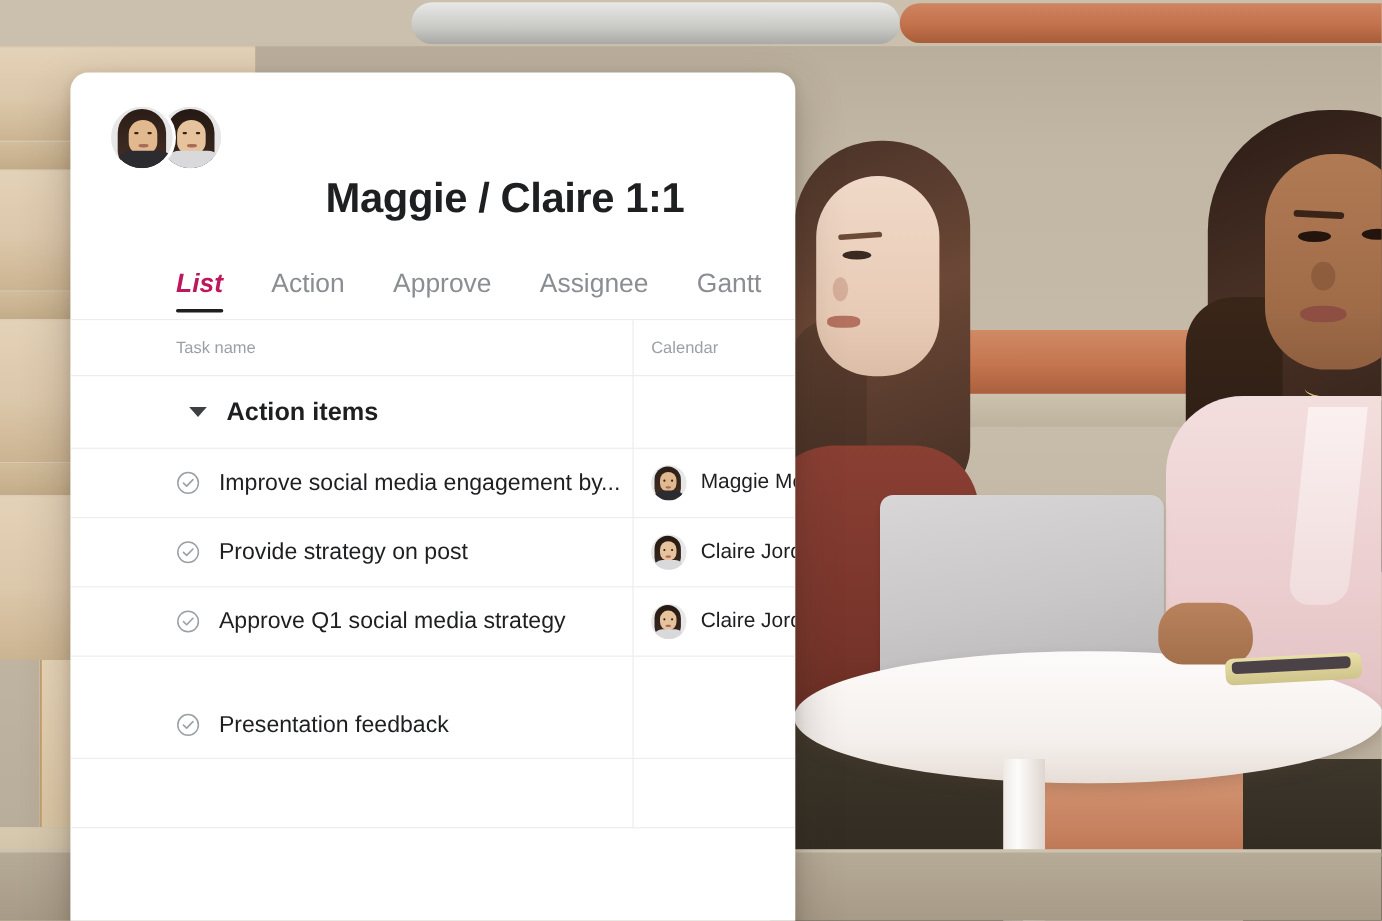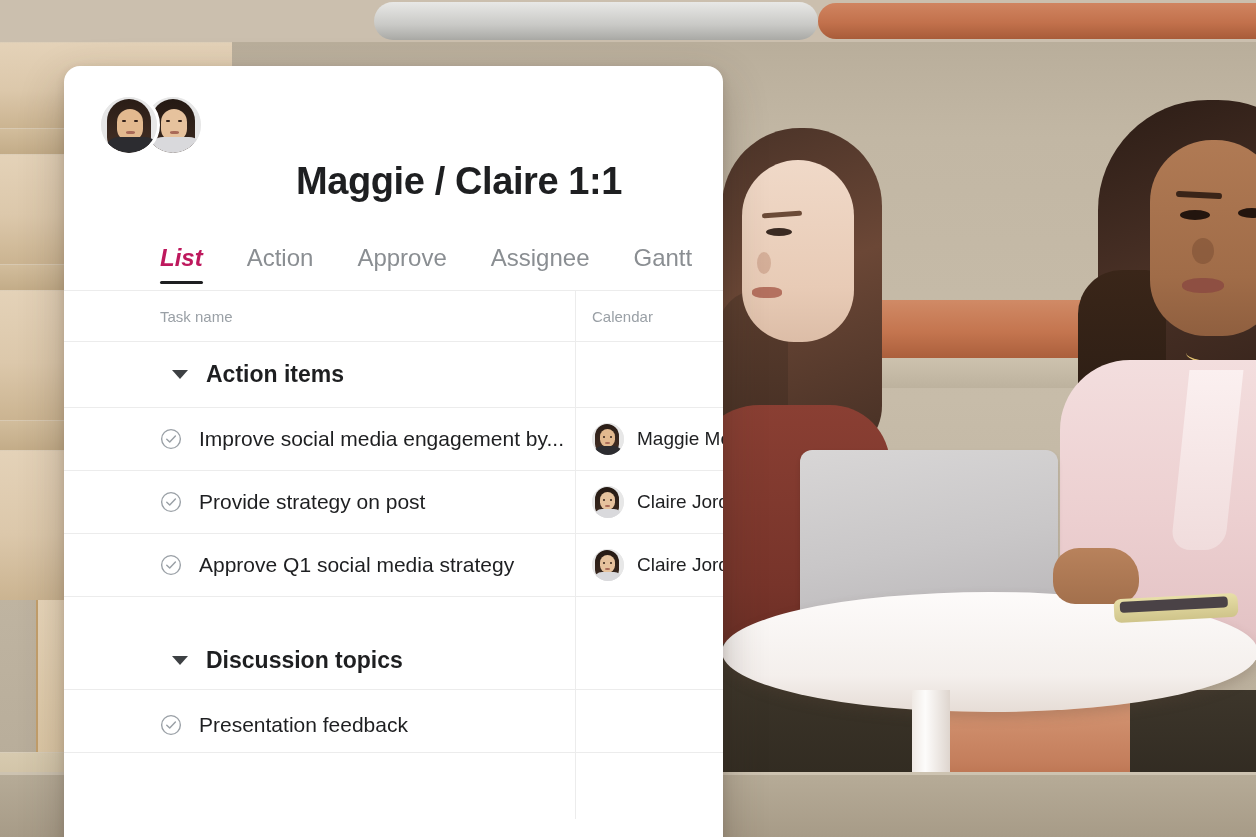--- a/index.html
+++ b/index.html
@@ -456,26 +456,20 @@
             <div class="f-mouth"></div>
             <div class="f-body b"></div>
         </div>
         <span class="a-name">Claire Jordan</span>
       </div>
     </div>
     <div class="hr" style="top:305px;"></div>
 
     <div class="row gap-row"></div>
 
-    <div class="row sec-row">
-      <span class="caret"></span>
-      <div class="c-task">
-        <span class="sec-title">Discussion topics</span>
-      </div>
-    </div>
     <div class="hr" style="top:398px;"></div>
 
     <div class="row task-row">
       <div class="c-task">
         <svg class="check" viewBox="0 0 24 24">
           <circle cx="12" cy="12" r="10.2" fill="none" stroke="#9aa0a6" stroke-width="1.5"></circle>
           <path d="M7.4 12.2 L10.6 15.2 L16.8 8.8" fill="none" stroke="#9aa0a6" stroke-width="1.6" stroke-linecap="round" stroke-linejoin="round"></path>
         </svg>
         <span class="task-txt">Presentation feedback</span>
       </div>

